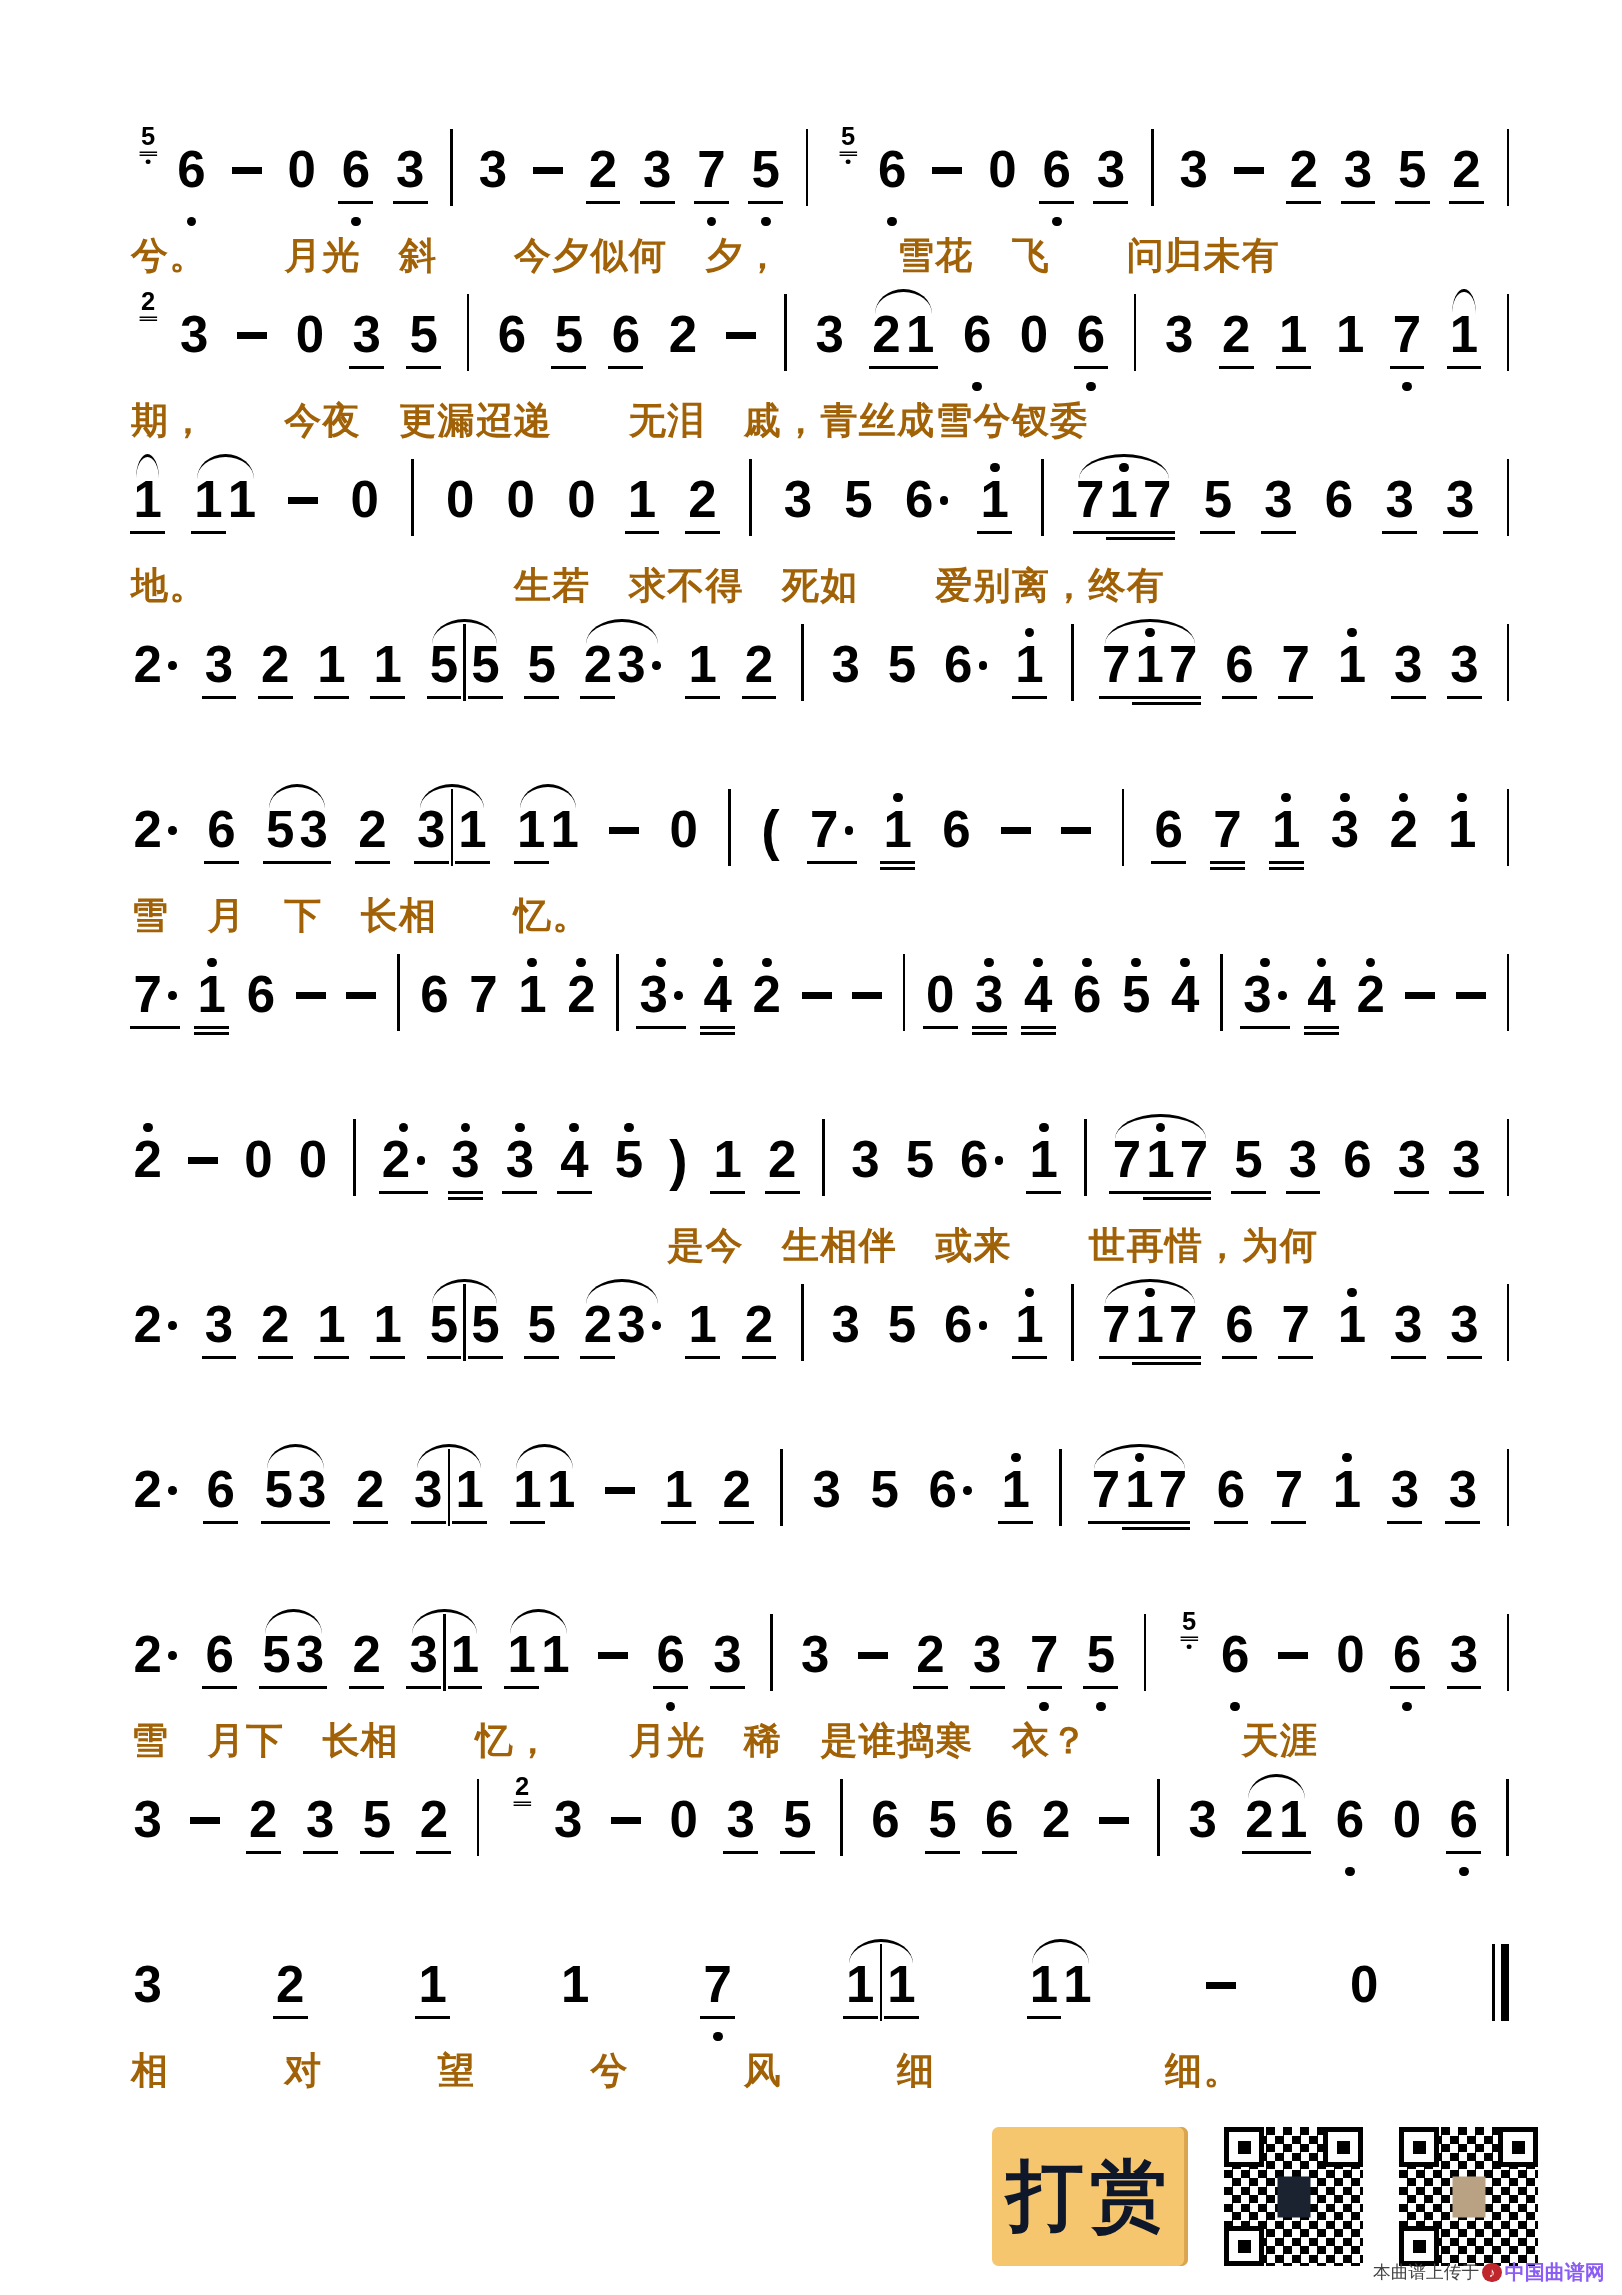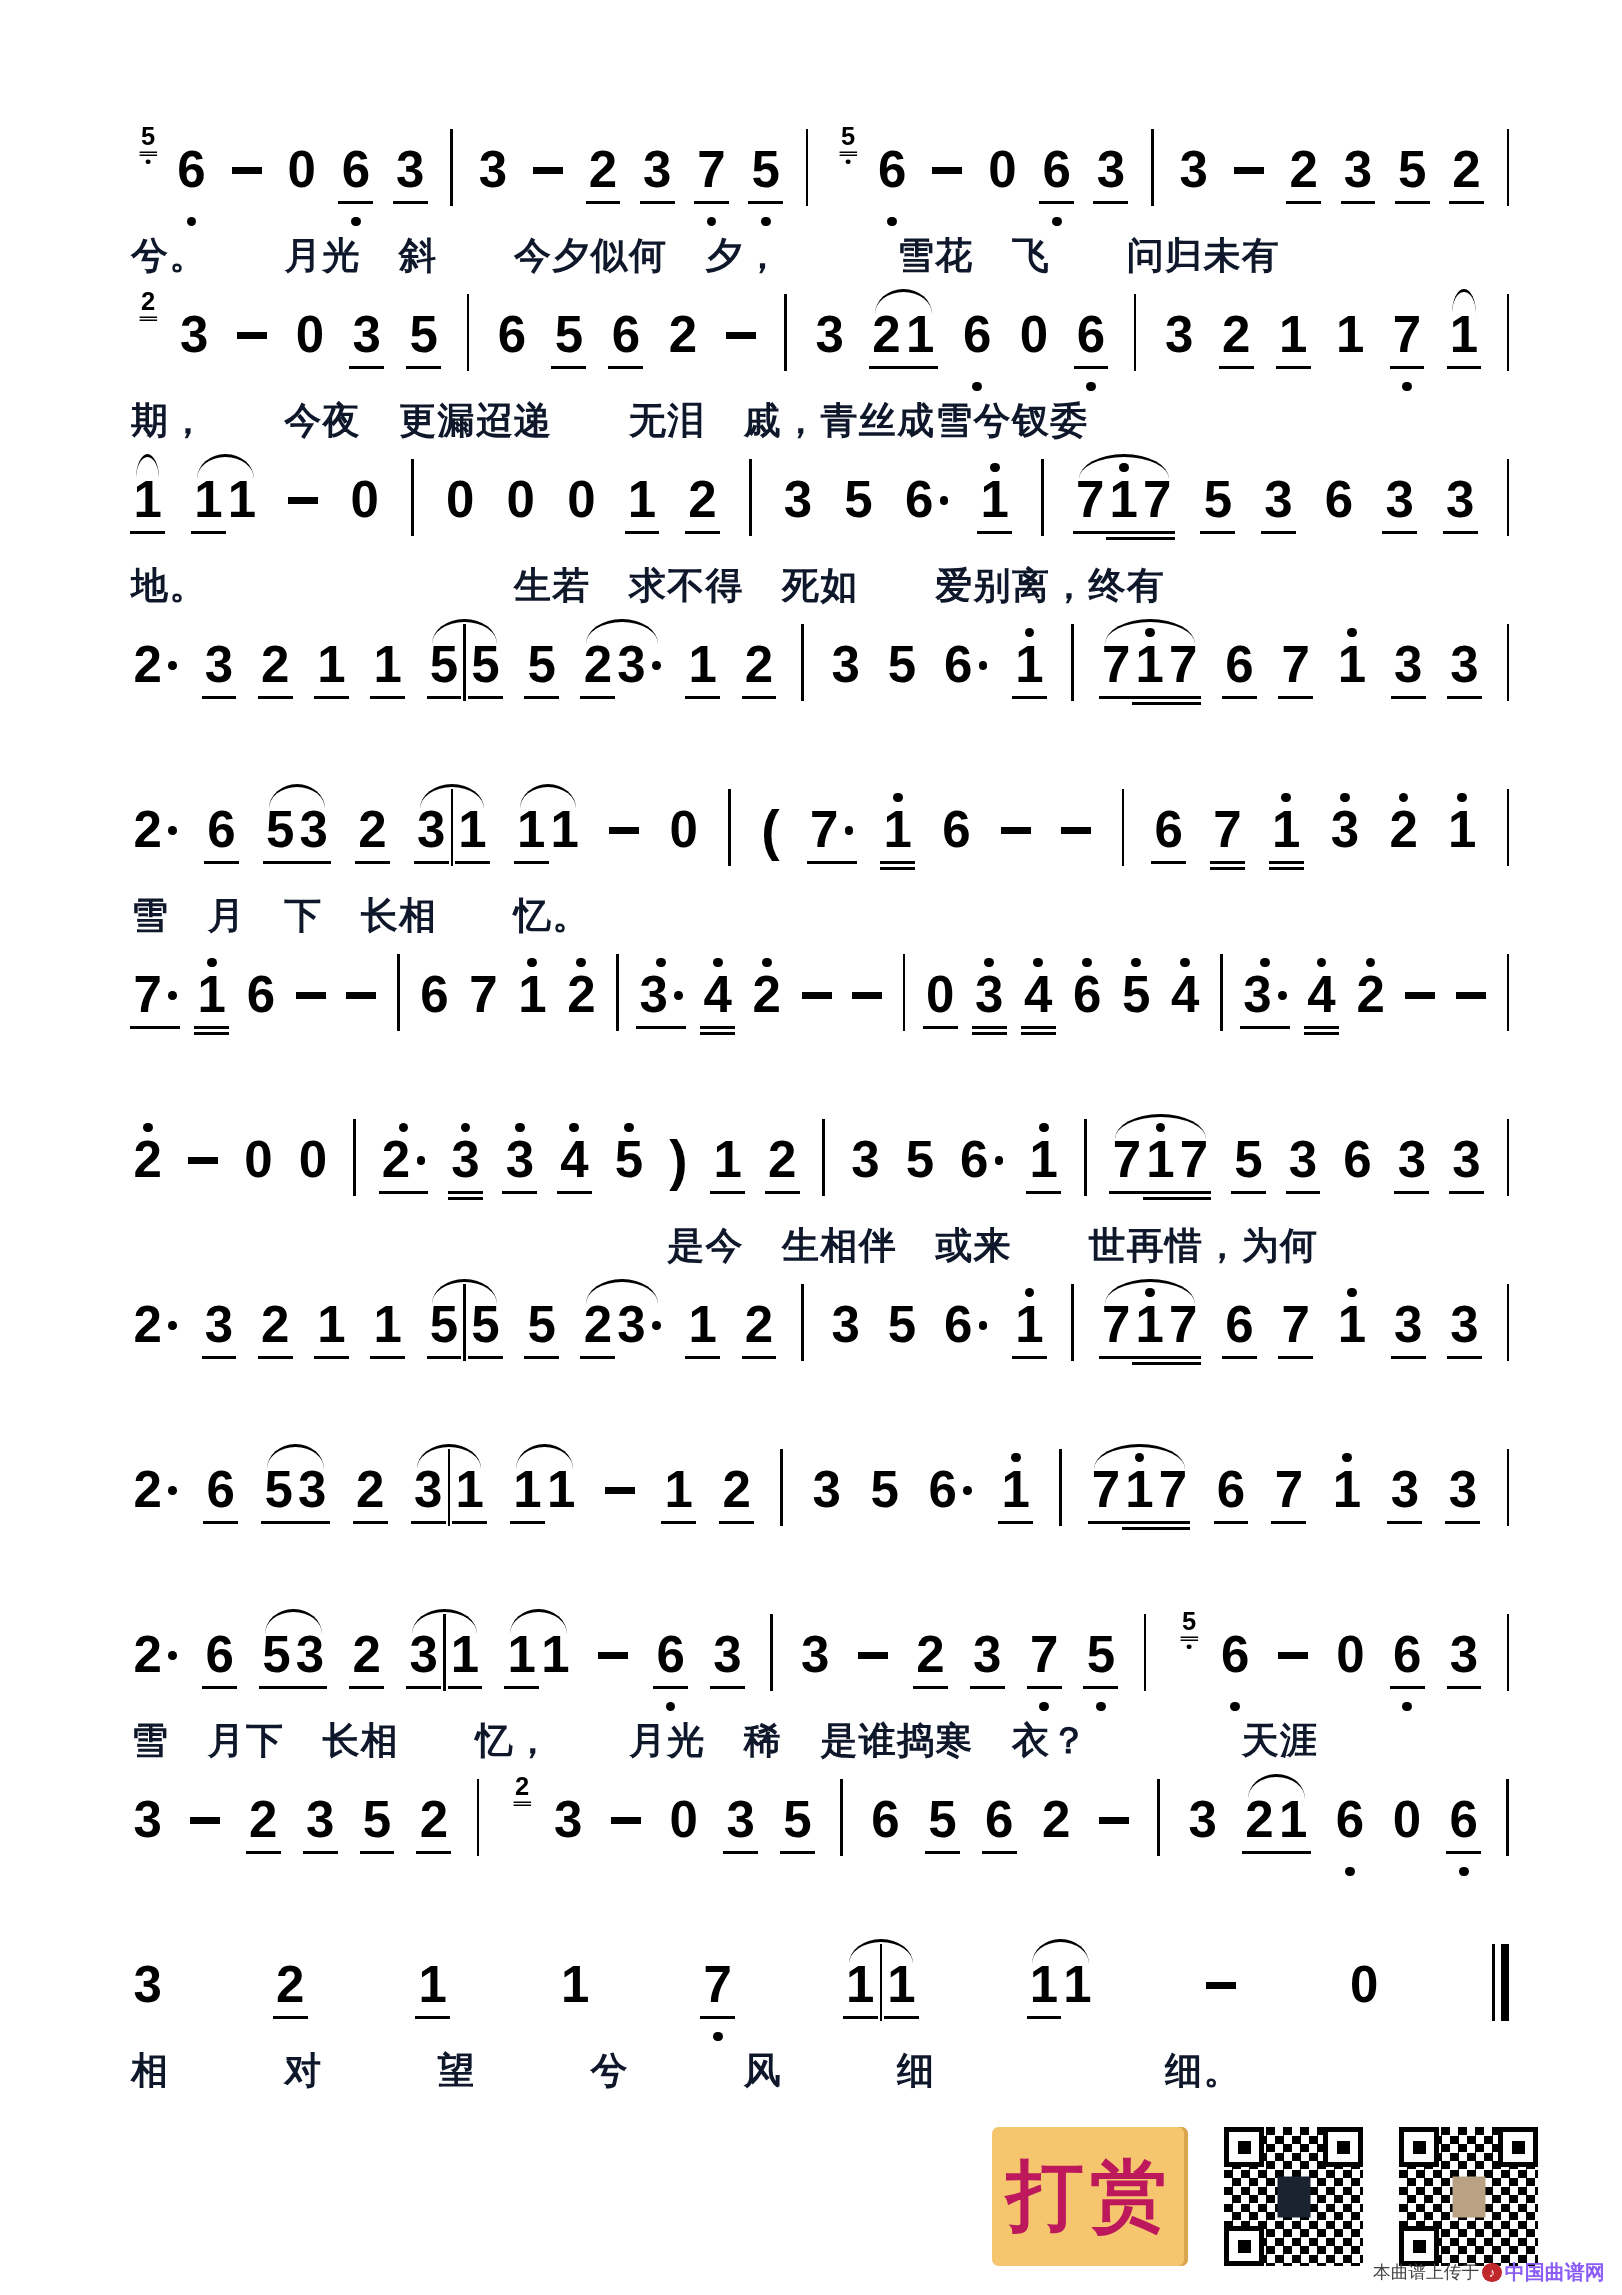--- a/index.html
+++ b/index.html
@@ -21,21 +21,21 @@
   .ul{height:3.3px;background:#000;margin-top:2.6px;}
   .dashbar{width:30px;height:7.2px;background:#000;}
   .vbar{width:2.6px;height:77px;background:#000;margin-top:-6.5px;}
   .fin{display:flex;gap:6.5px;}
   .fin .thick{width:7.9px;}
   .paren{font-size:55px;font-weight:bold;}
   .slur{position:relative;display:inline-flex;align-items:flex-start;}
   .slur::before{content:"";position:absolute;left:5.2px;right:5.2px;top:0;height:22px;
         border-top:3.9px solid #000;border-radius:50% 50% 0 0 / 100% 100% 0 0;}
   .grace{transform:scale(.5) translateY(-22px);transform-origin:top center;margin-right:-7.9px;}
-  .lyrics{height:58px;font-size:37px;letter-spacing:1.3px;color:#0f172a;white-space:pre;
+  .lyrics{height:58px;font-size:37px;letter-spacing:1.3px;color:#a16207;white-space:pre;
         font-family:Liberation Serif, serif;font-weight:bold;}
   
   .footer{position:absolute;top:2127px;left:0;right:85px;display:flex;
         justify-content:flex-end;align-items:center;gap:36px;}
   .reward{width:196px;height:139px;border-radius:6.5px;display:flex;align-items:center;
         justify-content:center;box-shadow:-3.9px 0 0 #dba44e inset;cursor:pointer;}
   .reward span{font-size:77px;font-weight:bold;letter-spacing:6.5px;
         font-family:"DejaVu Serif",serif;}
   .qr{position:relative;width:139px;height:139px;background:
         repeating-conic-gradient(#000 0% 25%, #fff 0% 50%) 0 0 / 17px 17px;
@@ -3184,21 +3184,21 @@
             <span class="uz"></span>
             <span class="ldz"></span>
           </span>
         </div>
         <div class="lyrics">相　　　对　　　望　　　兮　　　风　　　细　　　　　　细。</div>
       </div>
     </div>
 
   <div class="footer">
     <div class="reward" id="reward-btn" style="background: rgb(246, 198, 111);">
-      <span id="reward-text" style="color: #be185d;">打赏</span>
+      <span id="reward-text" style="color: #0f172a;">打赏</span>
     </div>
     <div class="qr">
       <div class="fp tl">
           <i></i>
         </div>
       <div class="fp tr">
           <i></i>
         </div>
       <div class="fp bl">
           <i></i>

